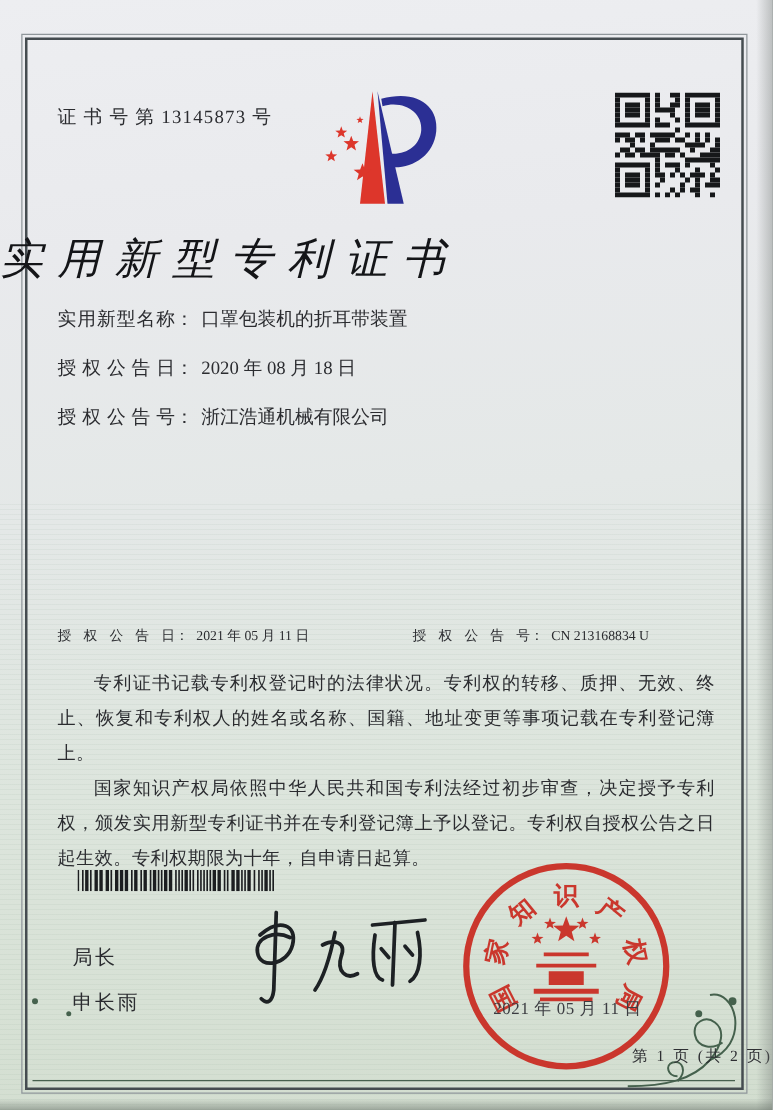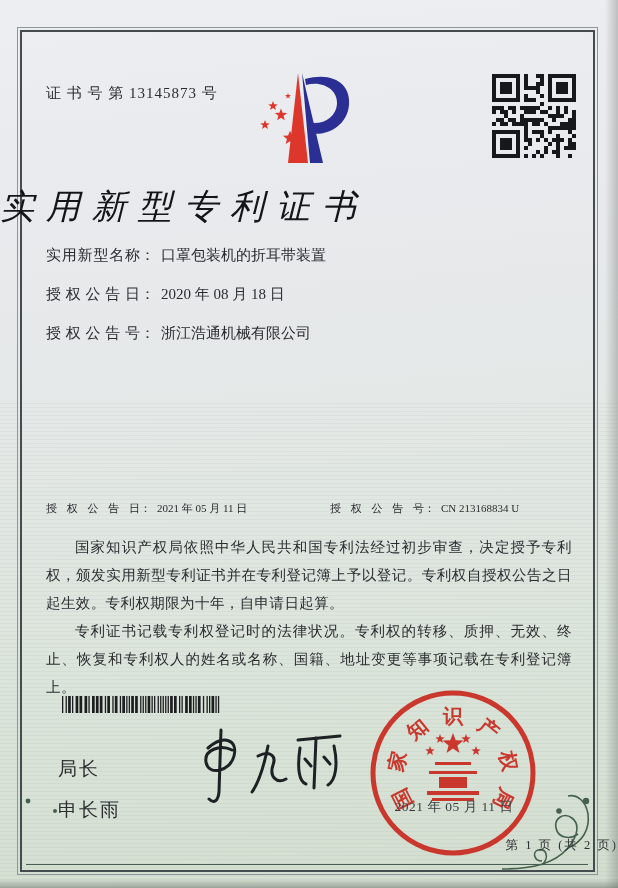--- a/index.html
+++ b/index.html
@@ -26,21 +26,21 @@
   .flabel{display:inline-block;width:94px;text-align:justify;text-align-last:justify;}
   .fcolon{display:inline-block;margin-right:6px;}
   .grant-row{position:absolute;left:46px;top:501px;width:528px;font-size:11px;white-space:nowrap;}
   .grant-b{position:absolute;left:284px;top:0;}
   .paras{position:absolute;left:46px;top:533px;width:526px;font-size:14.5px;line-height:28px;
     text-align:justify;letter-spacing:0.4px;}
   .paras p{margin:0;text-indent:2em;}
   .barcode{position:absolute;left:62px;top:696px;width:158px;height:17px;}
   .barcode svg{width:158px;height:17px;}
   .barcode rect{fill:#1c1e20;}
-  .director{position:absolute;left:58px;top:756px;font-size:19px;letter-spacing:2px;}
+  .director{position:absolute;left:58px;top:756px;font-size:16px;letter-spacing:2px;}
   .director div{margin-bottom:15px;}
   .sig{position:absolute;left:178px;top:726px;width:175px;height:85px;}
   .seal{position:absolute;left:366px;top:686px;width:174px;height:174px;}
   .seal svg{width:174px;height:174px;}
   .seal-date{position:absolute;left:372px;top:798px;width:164px;text-align:center;
     font-size:13.5px;color:#3c3d42;letter-spacing:0.5px;}
   .bottom-rule{position:absolute;left:26px;right:30px;bottom:23px;border-top:1.5px solid #47604e;}
   .flourish{position:absolute;bottom:17px;width:92px;height:80px;}
   .flourish.left{left:20px;transform:scaleX(-1);}
   .flourish.right{right:24px;}
@@ -318,22 +318,22 @@
   <div class="grant-row">
     <span>
       <span class="flabel">授权公告日</span><span class="fcolon">：</span><span>2021 年 05 月 11 日</span>
     </span>
     <span class="grant-b">
       <span class="flabel">授权公告号</span><span class="fcolon">：</span><span>CN 213168834 U</span>
     </span>
   </div>
 
   <div class="paras">
+    <p>专利证书记载专利权登记时的法律状况。专利权的转移、质押、无效、终止、恢复和专利权人的姓名或名称、国籍、地址变更等事项记载在专利登记簿上。</p>
     <p>国家知识产权局依照中华人民共和国专利法经过初步审查，决定授予专利权，颁发实用新型专利证书并在专利登记簿上予以登记。专利权自授权公告之日起生效。专利权期限为十年，自申请日起算。</p>
-    <p>专利证书记载专利权登记时的法律状况。专利权的转移、质押、无效、终止、恢复和专利权人的姓名或名称、国籍、地址变更等事项记载在专利登记簿上。</p>
   </div>
 
   <div class="barcode">
     <svg viewBox="0 0 158 17" preserveAspectRatio="none" xmlns="http://www.w3.org/2000/svg">
         <rect x="0.0" y="0" width="1.3" height="17"></rect>
         <rect x="3.6" y="0" width="1.3" height="17"></rect>
         <rect x="6.1" y="0" width="2.7" height="17"></rect>
         <rect x="10.0" y="0" width="1.3" height="17"></rect>
         <rect x="13.6" y="0" width="2.7" height="17"></rect>
         <rect x="17.5" y="0" width="2.7" height="17"></rect>

